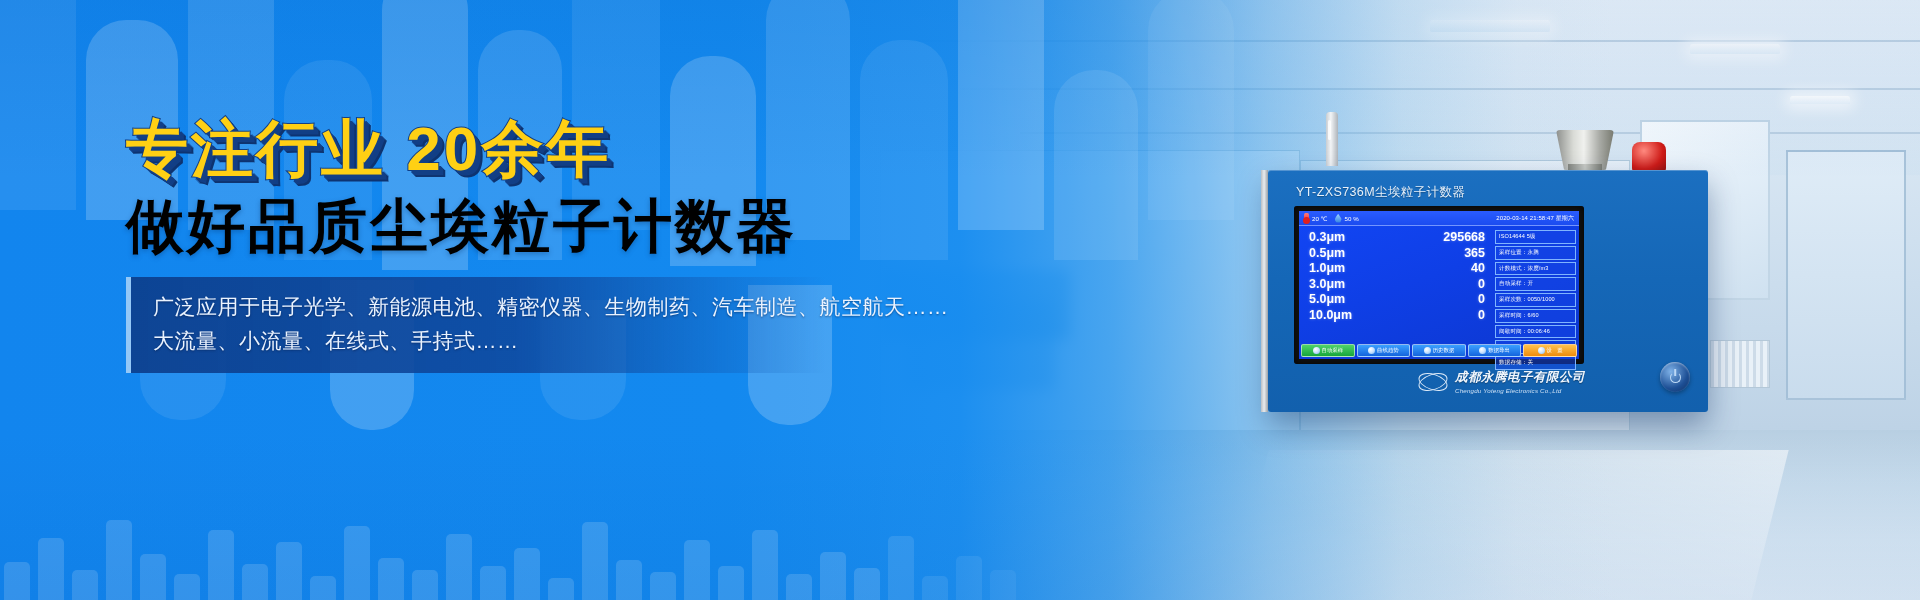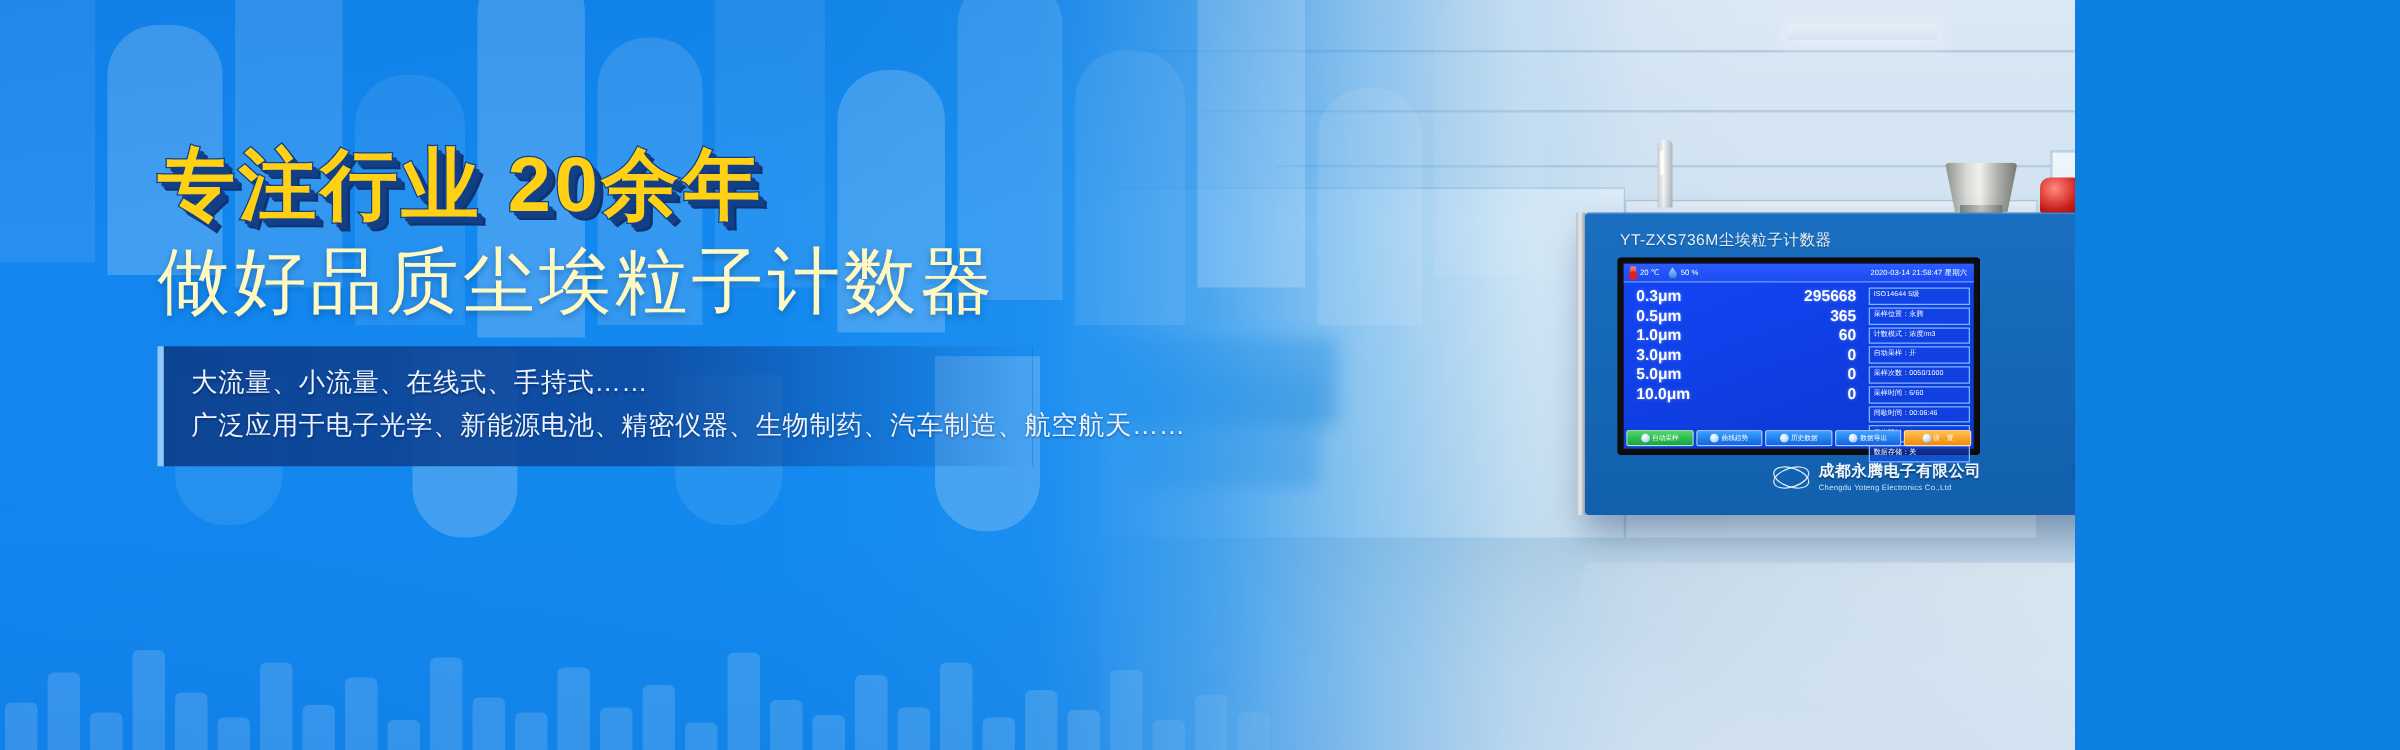--- a/index.html
+++ b/index.html
@@ -4,21 +4,21 @@
 <style>
   * { box-sizing: border-box; margin: 0; padding: 0; }
   html, body {
     width: 1920px; height: 600px; overflow: hidden;
     font-family: "Liberation Sans", "DejaVu Sans", sans-serif;
     background: #0d7fe0;
   }
 
   
   .stage {
-    position: relative; width: 1660px; height: 600px; overflow: hidden;
+    position: relative; width: 1920px; height: 600px; overflow: hidden;
   }
 
   
   .photo-bg {
     position: absolute; inset: 0;
     background:
       linear-gradient(180deg,#eef5fb 0%,#dce9f4 18%,#cfe0ef 40%,#c3d7e9 62%,#b9cfe3 80%,#aec6dc 100%);
   }
   .corridor-ceiling {
     position: absolute; left: 880px; top: 0; right: 0; height: 175px;
@@ -106,22 +106,22 @@
     color: #ffd014;
     -webkit-text-stroke: 2px #123f86;
     paint-order: stroke fill;
     text-shadow:
        3px 3px 0 #123f86, 4px 4px 0 #123f86, 5px 5px 0 #123f86,
        6px 6px 0 #0e3471, 7px 7px 0 #0e3471;
     white-space: nowrap;
   }
   .headline-2 {
     margin-top: 16px;
-    font-size: 58px; font-weight: normal; letter-spacing: 3px; line-height: 1.05;
-    color: #fef9c3;
+    font-size: 58px; font-weight: bold; letter-spacing: 3px; line-height: 1.05;
+    color: #000000;
     text-shadow: 0 2px 5px rgba(5,45,100,.35);
     white-space: nowrap;
   }
 
   .sub-band {
     margin-top: 20px; width: 700px; padding: 13px 22px 15px 22px;
     background: linear-gradient(90deg, rgba(12,62,140,.92) 0%, rgba(14,72,158,.88) 55%,
                 rgba(18,90,180,.30) 88%, rgba(18,100,195,0) 100%);
     border-left: 5px solid rgba(255,255,255,.55);
   }
@@ -240,21 +240,21 @@
     position:absolute; inset:0; border:1.6px solid #dbe9f8; border-radius:50%;
     transform: rotate(-18deg);
   }
   .logo-mark .l-ellipse2 {
     position:absolute; inset:0; border:1.6px solid #dbe9f8; border-radius:50%;
     transform: rotate(18deg);
   }
   .logo-cn { color:#f0f6fd; font-size:12.5px; font-weight:bold; letter-spacing:.5px; white-space:nowrap;
     text-shadow:0 1px 1px rgba(0,0,0,.35); }
   .logo-en { color:#cfe2f6; font-size:6.2px; letter-spacing:.2px; white-space:nowrap; }
-  .logo-stack { display:flex; flex-direction:column; gap:1px; }
+  .logo-stack { display:flex; flex-direction:column; gap:1px;font-style:italic; }
 
   .dev-power {
     position:absolute; right: 18px; bottom: 20px; width: 30px; height: 30px; border-radius:50%;
     background: radial-gradient(circle at 36% 32%, #7fb2e8, #1d4f95 60%, #0d2f63);
     box-shadow: inset 0 1px 2px rgba(255,255,255,.45), 0 2px 4px rgba(0,0,0,.3);
     display:flex; align-items:center; justify-content:center;
   }
   .dev-power .pw {
     width: 11px; height: 11px; border: 1.6px solid #bcd8f5; border-radius:50%;
     border-top-color: transparent; position: relative;
@@ -349,22 +349,22 @@
     <div class="eq" style="left:956px; height:44px; opacity:.5;"></div>
     <div class="eq" style="left:990px; height:30px; opacity:.4;"></div>
   </div>
 
   <div class="blue-overlay-vert"></div>
 
   <div class="copy">
     <div class="headline-1">专注行业 20余年</div>
     <div class="headline-2">做好品质尘埃粒子计数器</div>
     <div class="sub-band">
+      <div class="sub-line">广泛应用于电子光学、新能源电池、精密仪器、生物制药、汽车制造、航空航天……</div>
       <div class="sub-line">大流量、小流量、在线式、手持式……</div>
-      <div class="sub-line">广泛应用于电子光学、新能源电池、精密仪器、生物制药、汽车制造、航空航天……</div>
     </div>
   </div>
 
   <div class="device-wrap">
     <div class="dev-probe"></div>
     <div class="dev-nozzle"></div>
     <div class="dev-nozzle2"></div>
     <div class="dev-led"></div>
 
     <div class="dev-body">
@@ -390,21 +390,21 @@
                 <div class="scr-row">
                   <span class="sz">0.3μm</span>
                   <span class="val">295668</span>
                 </div>
                 <div class="scr-row">
                   <span class="sz">0.5μm</span>
                   <span class="val">365</span>
                 </div>
                 <div class="scr-row">
                   <span class="sz">1.0μm</span>
-                  <span class="val">60</span>
+                  <span class="val">40</span>
                 </div>
                 <div class="scr-row">
                   <span class="sz">3.0μm</span>
                   <span class="val">0</span>
                 </div>
                 <div class="scr-row">
                   <span class="sz">5.0μm</span>
                   <span class="val">0</span>
                 </div>
                 <div class="scr-row">

